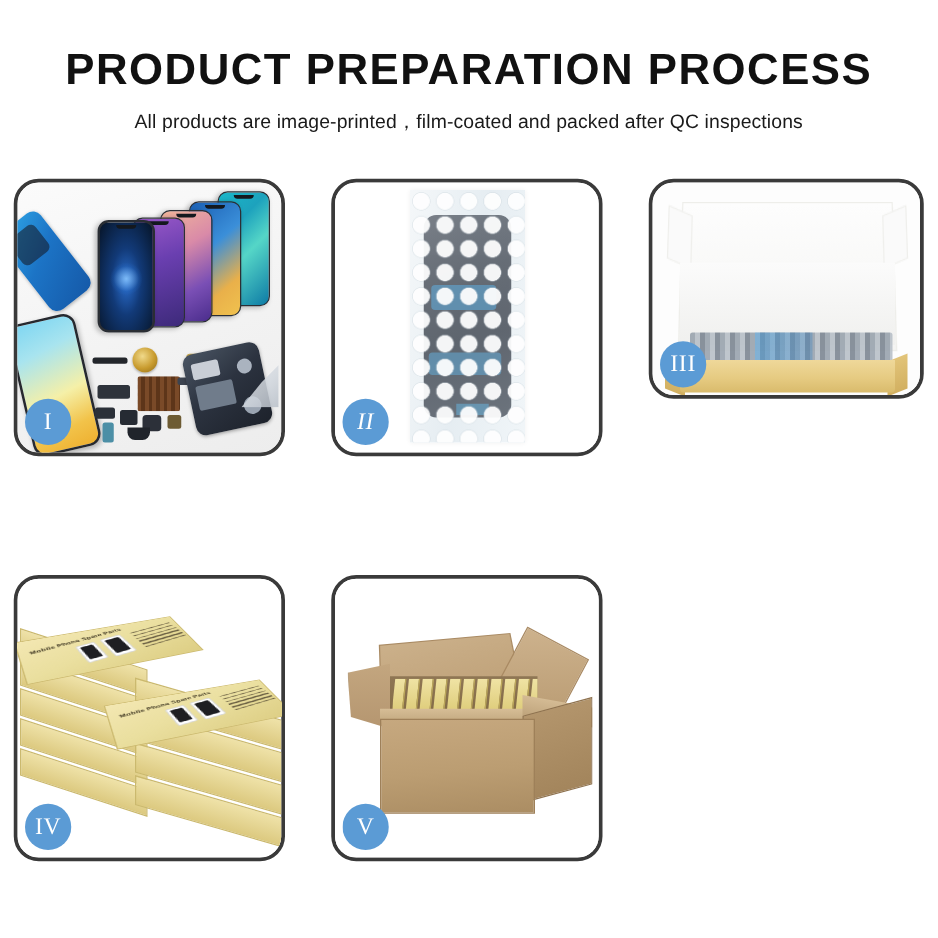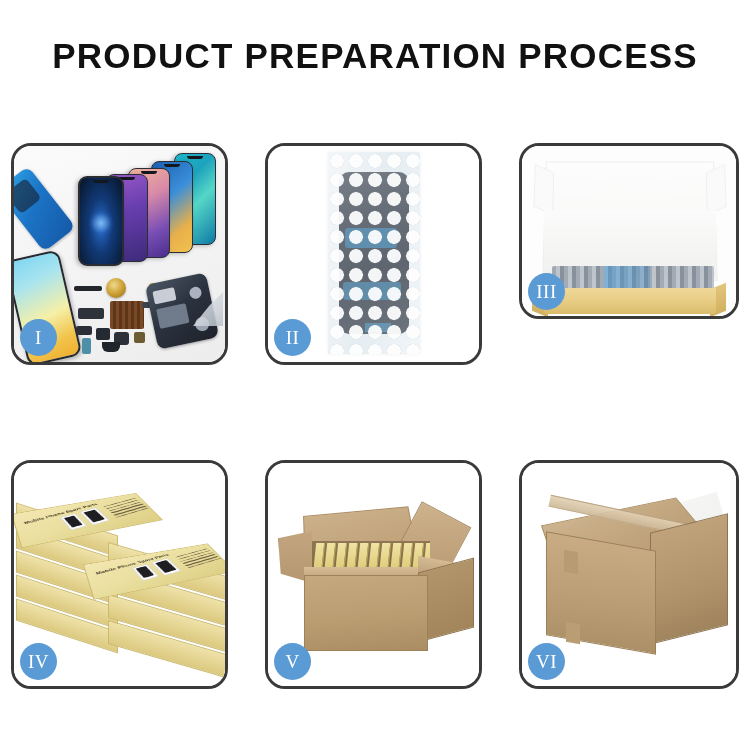--- a/index.html
+++ b/index.html
@@ -38,21 +38,21 @@
   
   .grid { position: absolute; left: 11px; top: 143px; width: 728px; height: 546px; }
   .panel {
     position: absolute;
     border: 3px solid #3a3a3a;
     border-radius: 20px;
     background: #ffffff;
     overflow: hidden;
   }
   .p1 { left: 0;   top: 0;   width: 217px; height: 222px; }
-  .p2 { left: 254px; top: 0; width: 217px; height: 222px; }
+  .p2 { left: 254px; top: 0; width: 217px; height: 222px; font-style: italic; }
   .p3 { left: 508px; top: 0; width: 220px; height: 176px; }
   .p4 { left: 0;   top: 317px; width: 217px; height: 229px; }
   .p5 { left: 254px; top: 317px; width: 217px; height: 229px; }
   .p6 { left: 508px; top: 317px; width: 220px; height: 229px; }
 
   .stage { position: absolute; inset: 0; }
 
   
   .badge {
     position: absolute;
@@ -355,20 +355,21 @@
     transform: rotate(-16deg);
   }
 </style>
 </head>
 <body>
 
 <div id="page">
 
   <div class="header">
     <div class="title">PRODUCT PREPARATION PROCESS</div>
+    <div class="subtitle">All products are image-printed，film-coated and packed after QC inspections</div>
   </div>
 
   <div class="grid">
 
     <div class="panel p1">
       <div class="stage">
         <div class="ph ph-a"></div>
         <div class="ph-fan">
           <div class="fanph f5">
               <span class="notch"></span>
@@ -512,27 +513,15 @@
             <b style="left:110px"></b>
         </div>
         <div class="c-lip"></div>
         <div class="c-flapFront"></div>
         <div class="c-side"></div>
         <div class="c-front"></div>
       </div>
       <div class="badge">V</div>
     </div>
 
-    <div class="panel p6">
-      <div class="stage">
-        <div class="sc-ghost"></div>
-        <div class="sc-top"></div>
-        <div class="sc-tape"></div>
-        <div class="sc-side"></div>
-        <div class="sc-front"></div>
-        <div class="sc-tab1"></div>
-        <div class="sc-tab2"></div>
-      </div>
-      <div class="badge">VI</div>
-    </div>
 
   </div>
 </div>
 
 </body></html>

